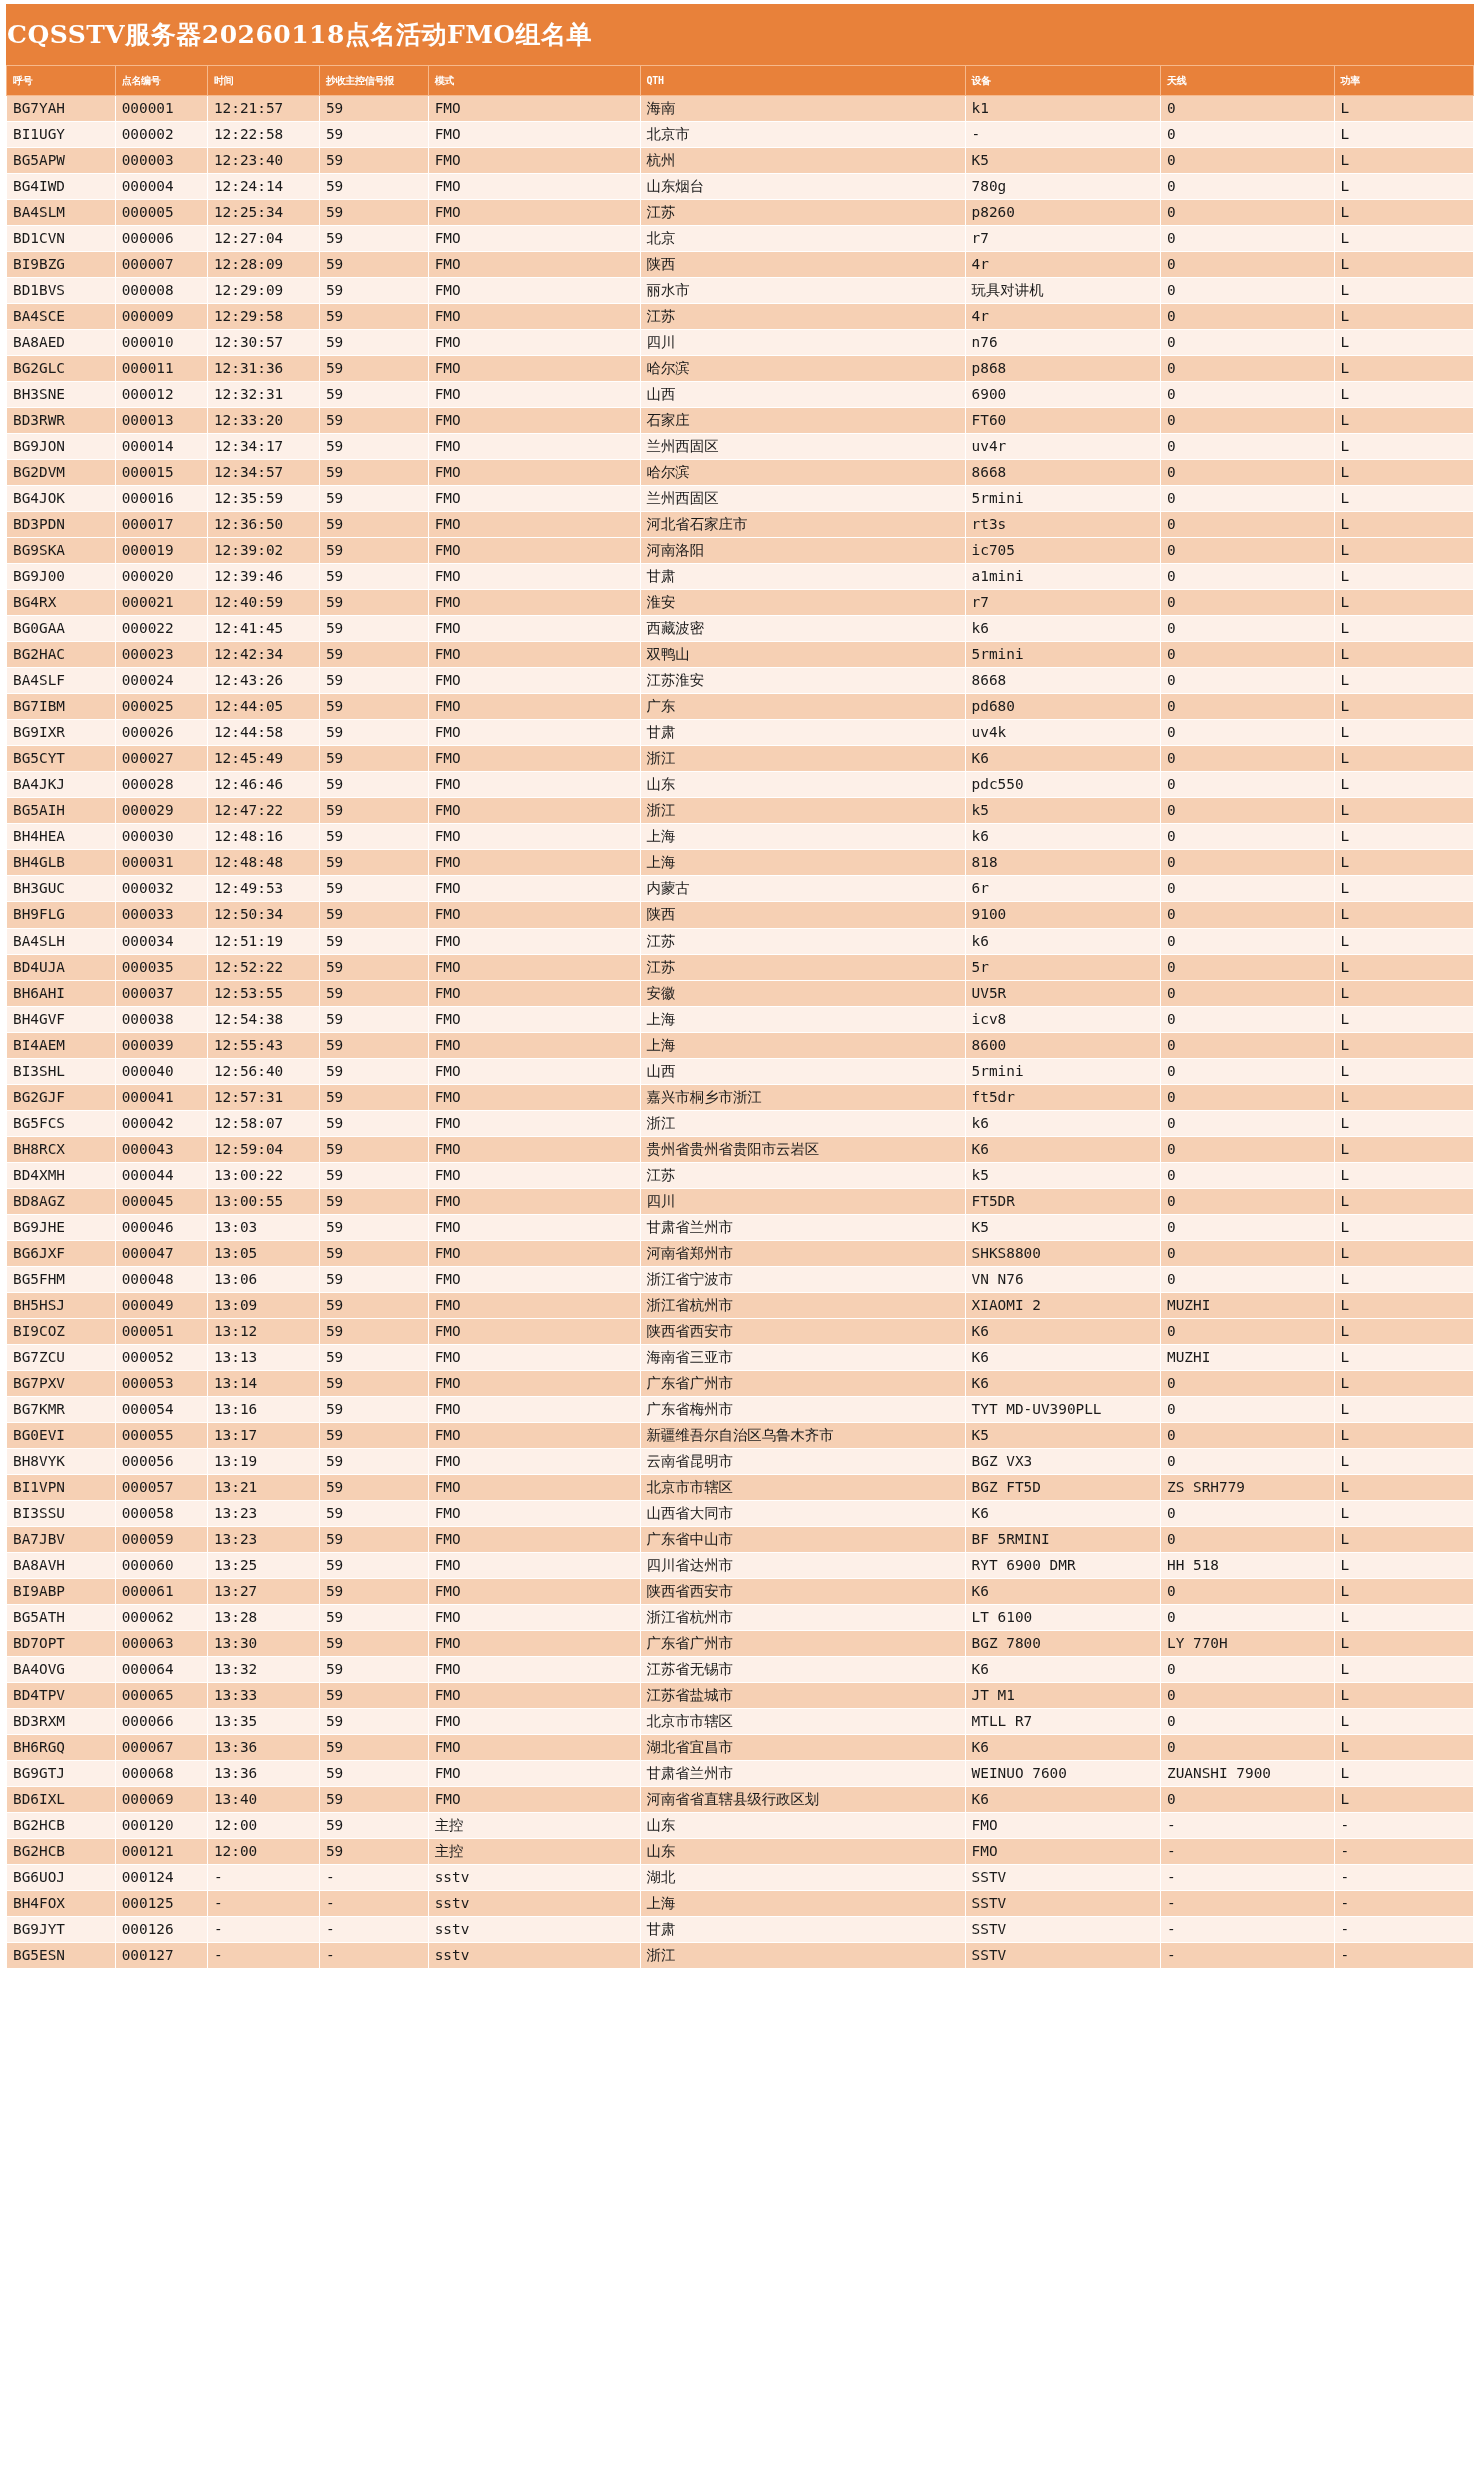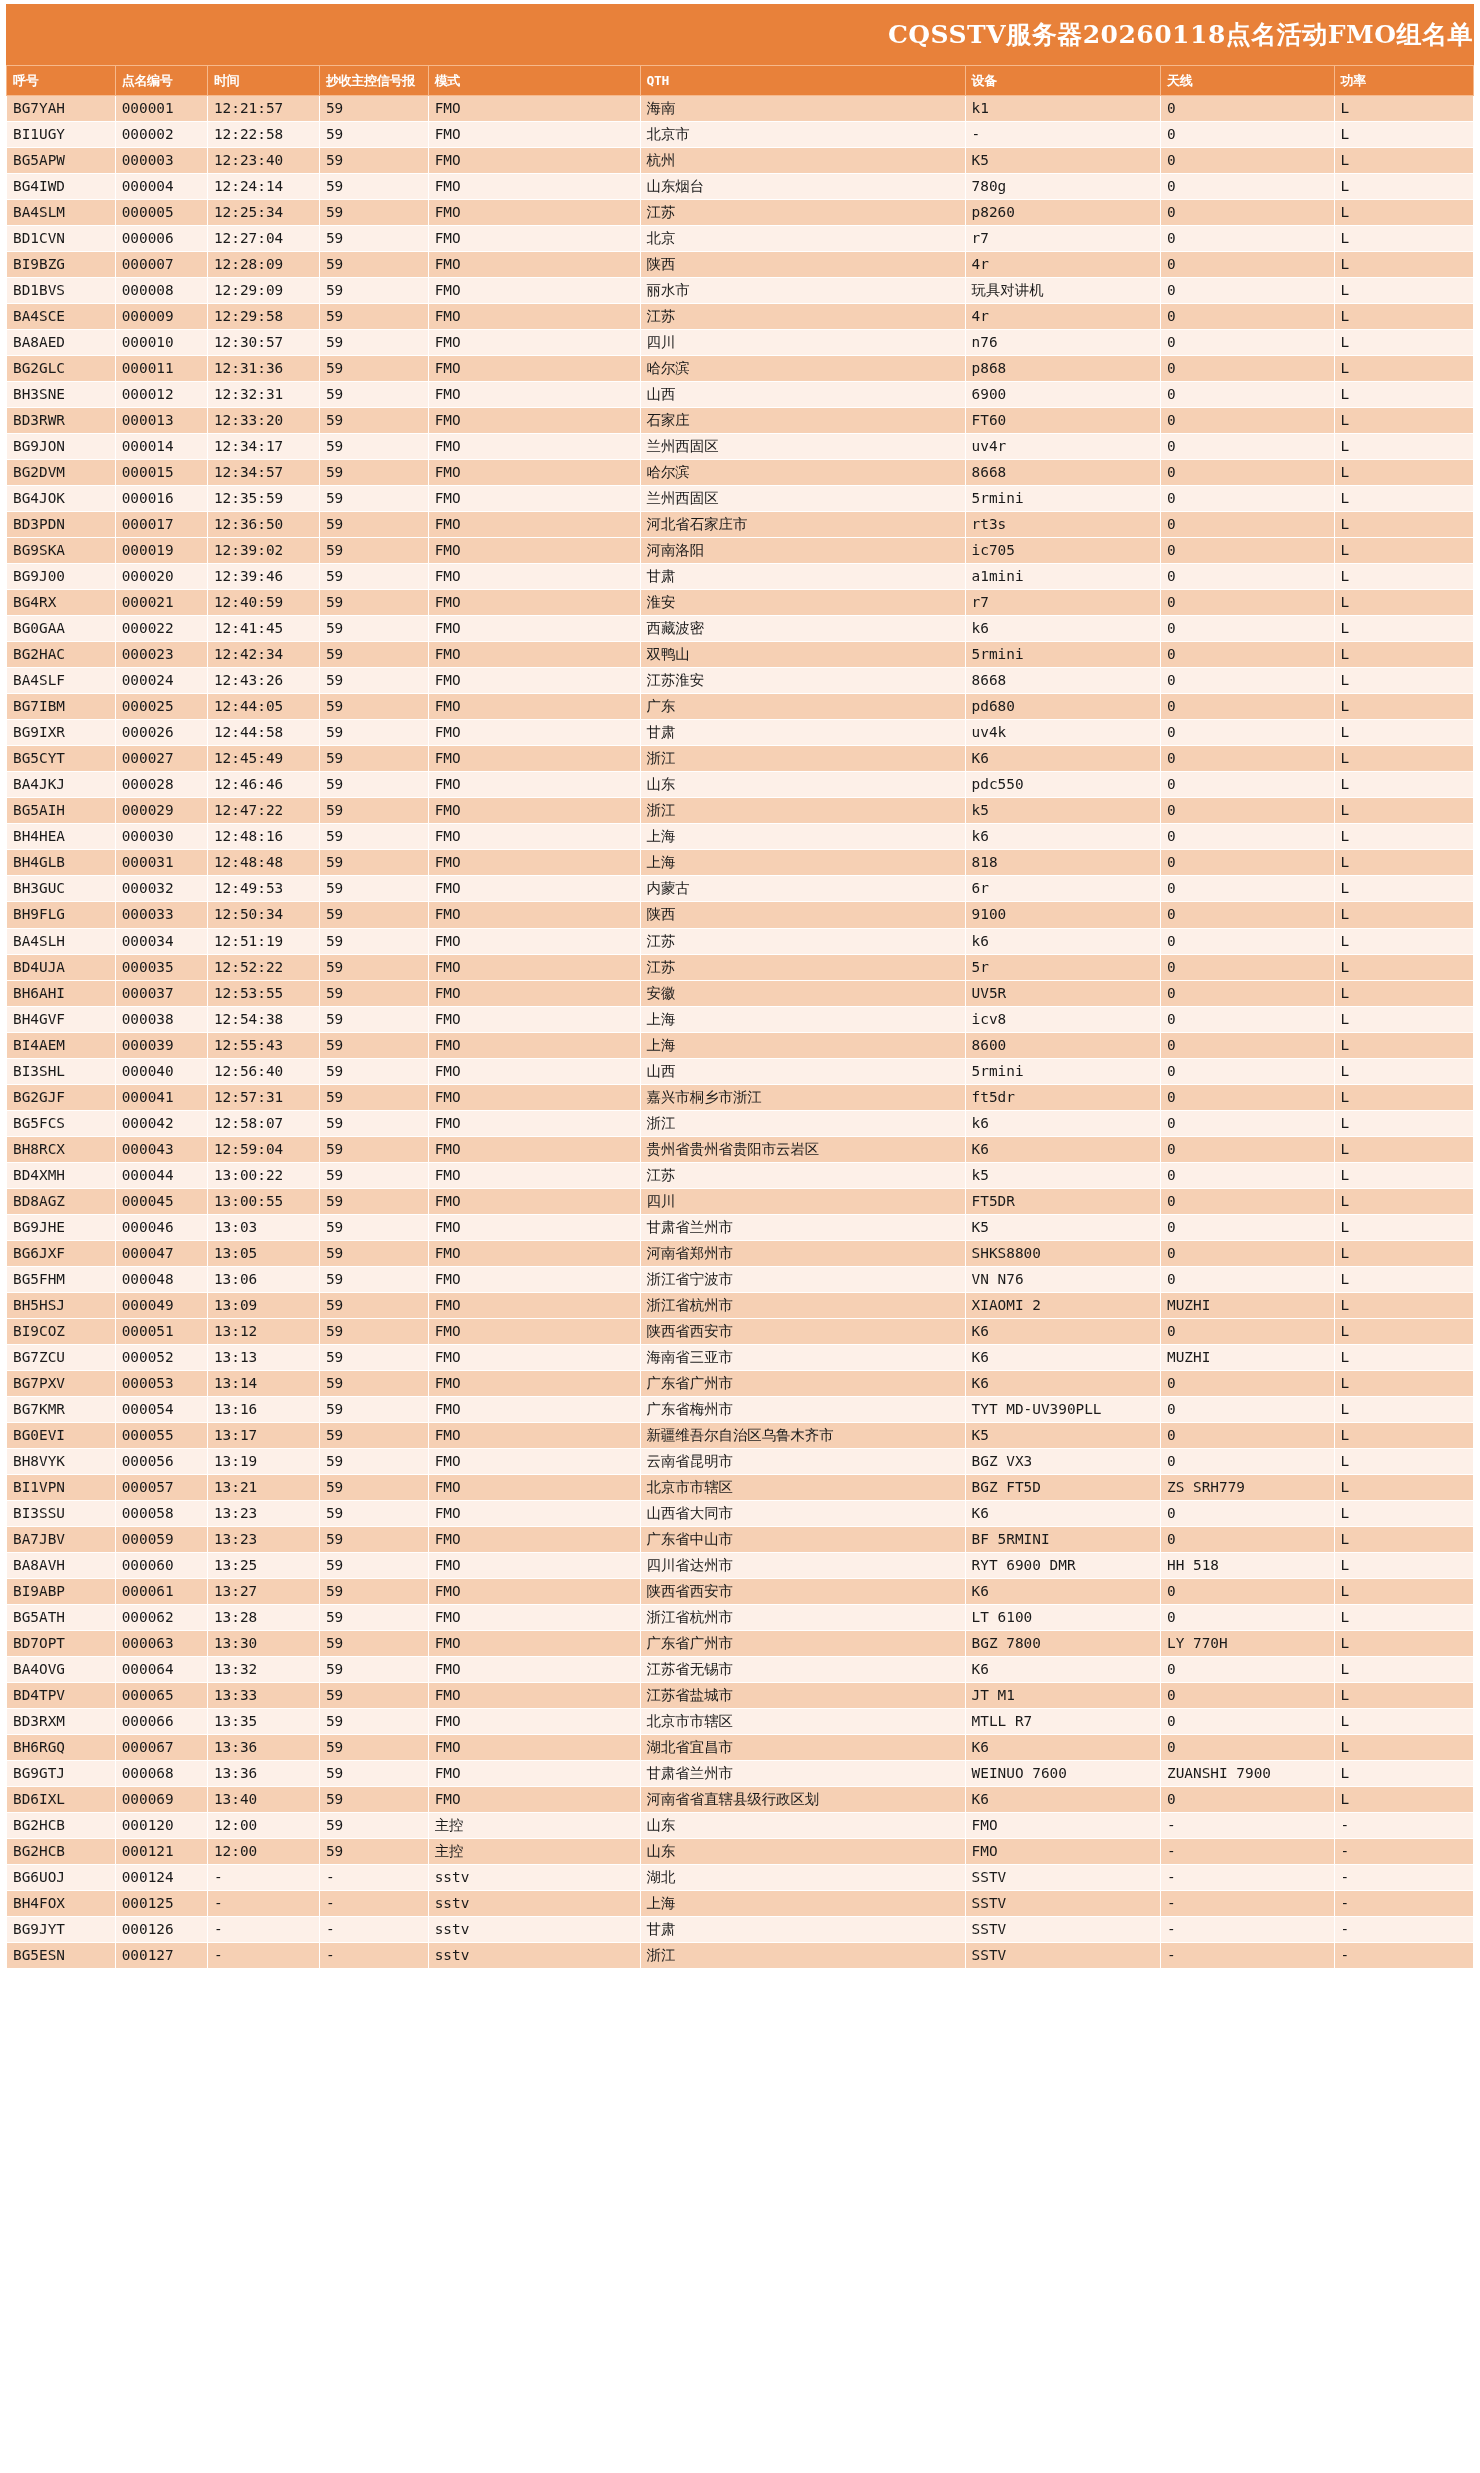--- a/index.html
+++ b/index.html
@@ -13,21 +13,21 @@
   }
   .sheet {
     width: 1480px;
     box-sizing: border-box;
     padding: 4px 6px 0 6px;
     background: #ffffff;
   }
   .title-bar {
     background: #E8813A;
     color: #ffffff;
-    text-align: right;
+    text-align: left;
     font-size: 25px;
     font-weight: bold;
     letter-spacing: 0.5px;
     padding: 13px 0 13px 0;
     border: 1px solid #E8813A;
     font-family: "DejaVu Serif", "Liberation Serif", serif;
   }
   table.roster {
     border-collapse: collapse;
     width: 100%;
@@ -42,21 +42,21 @@
     overflow: hidden;
     text-align: left;
     line-height: 1.32;
     height: 19px;
     vertical-align: middle;
   }
   table.roster thead th {
     background: #E8813A;
     color: #ffffff;
     font-weight: bold;
-    font-size: 13px;
+    font-size: 10px;
     letter-spacing: -0.3px;
     border: 1px solid #F6B98C;
     padding-top: 5px;
     padding-bottom: 5px;
   }
   tbody tr.odd td { background: #F6D0B4; color: #1a1a1a; }
   tbody tr.even td { background: #FDF0E8; color: #1a1a1a; }
 
   col.c-call  { width: 99px; }
   col.c-num   { width: 84px; }

